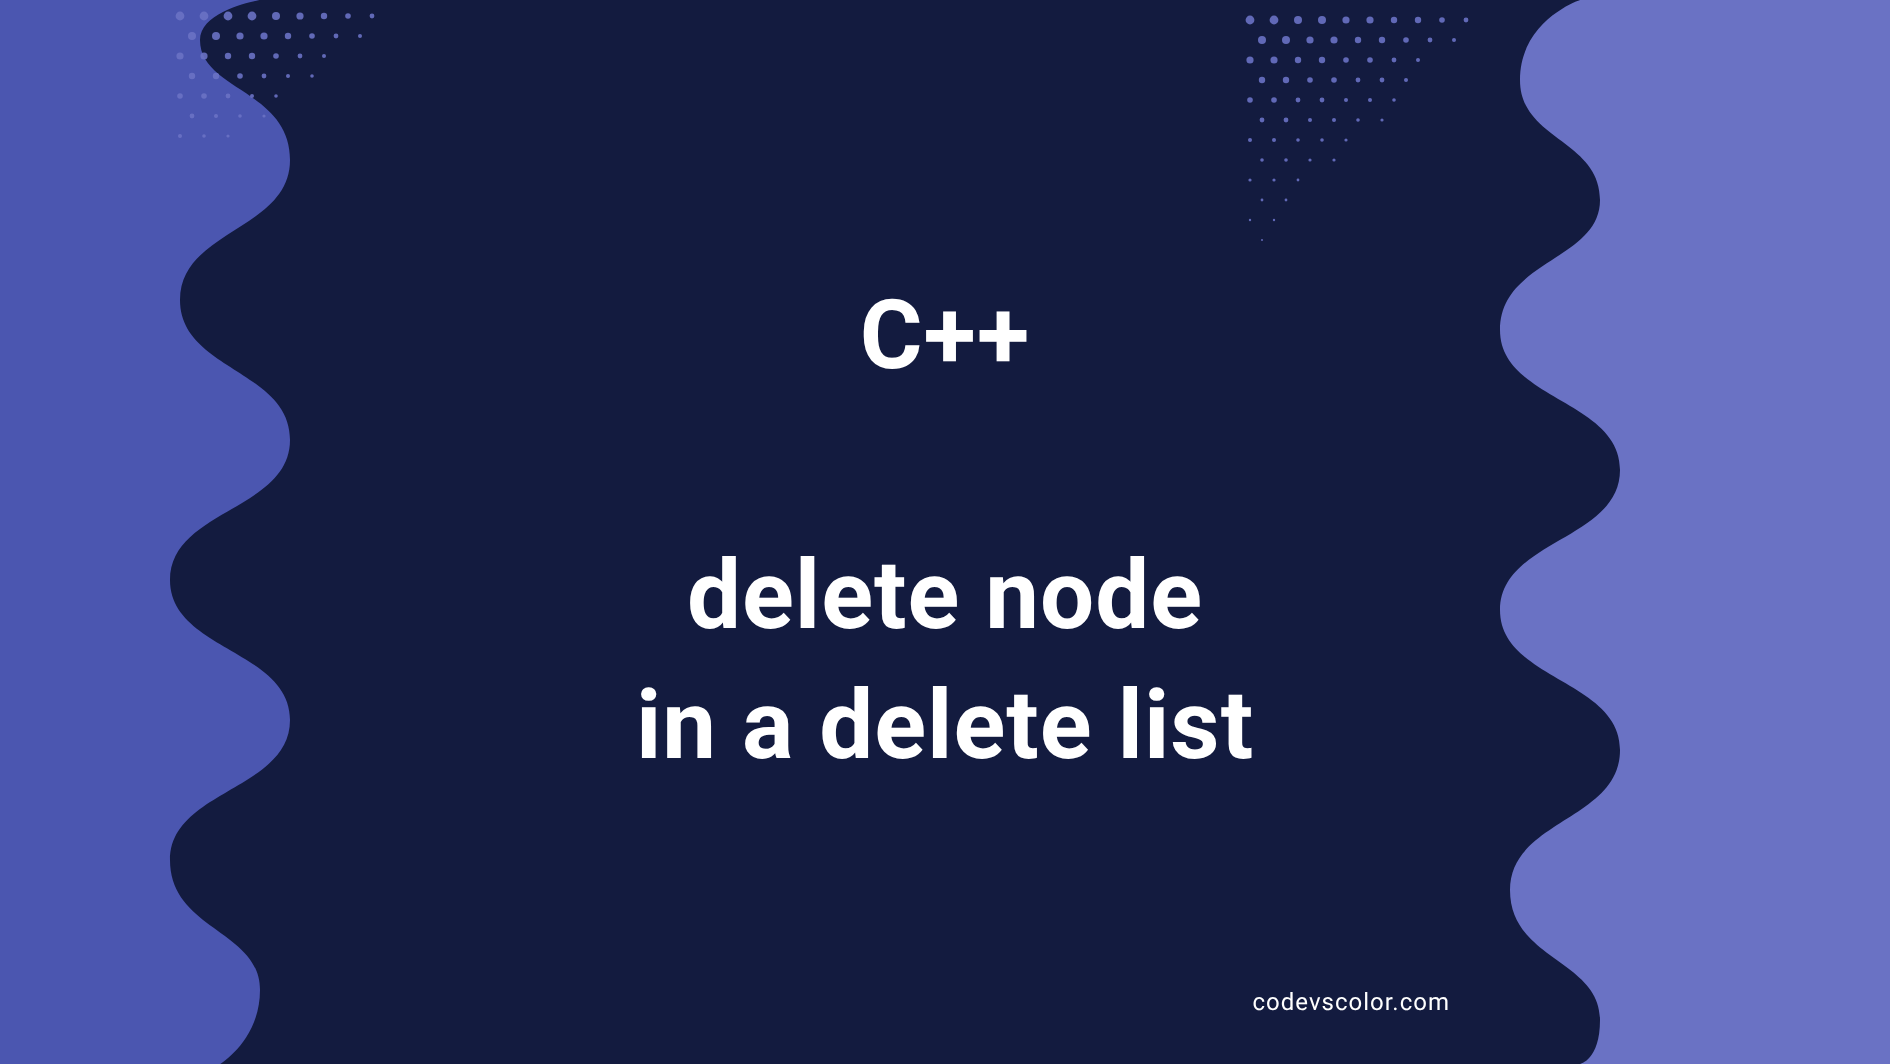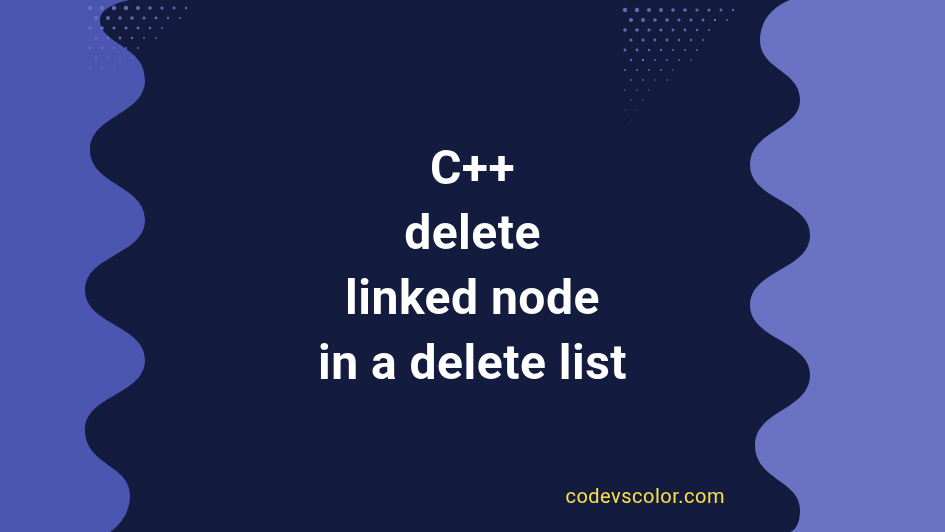--- a/index.html
+++ b/index.html
@@ -46,22 +46,22 @@
       font-weight: 700;
       font-size: 48px;
       line-height: 1.35;
       letter-spacing: 0.5px;
     }
     .watermark {
       position: absolute;
       bottom: 24px;
       right: 220px;
       z-index: 4;
-      color: #fde047;
-      font-size: 20px;
+      color: #ffffff;
+      font-size: 12px;
       font-weight: 400;
       letter-spacing: 0.5px;
       text-align: right;
     }
     .dots {
       position: absolute;
       z-index: 3;
       pointer-events: none;
     }
     .dots circle {
@@ -215,19 +215,19 @@
       <circle cx="38" cy="100" r="0.7"></circle>
     <circle cx="20" cy="110" r="0.6"></circle>
       <circle cx="32" cy="110" r="0.6"></circle>
     <circle cx="26" cy="120" r="0.5"></circle>
   </g>
 </svg>
 
 <div class="title-wrap">
   <h1 class="title">
     <span>C++</span><br>
-    <span>delete</span><br>
-    <span>linked node</span><br>
+    <br>
+    <span>delete node</span><br>
     <span>in a delete list</span>
   </h1>
 </div>
 
 <div class="watermark">codevscolor.com</div>
 
 </body></html>

